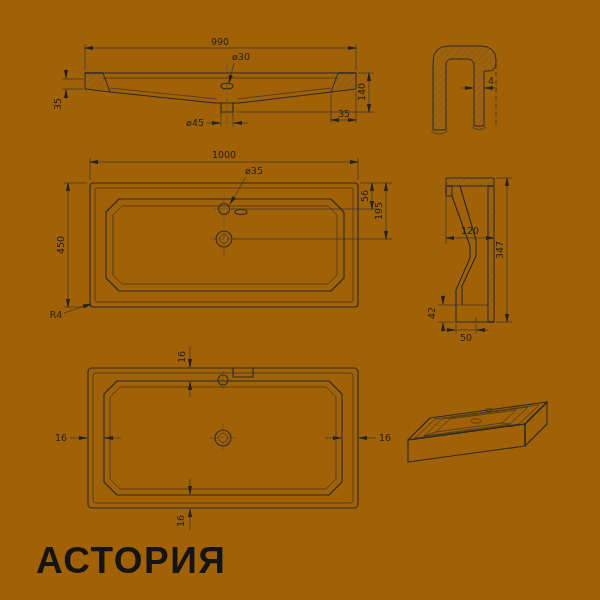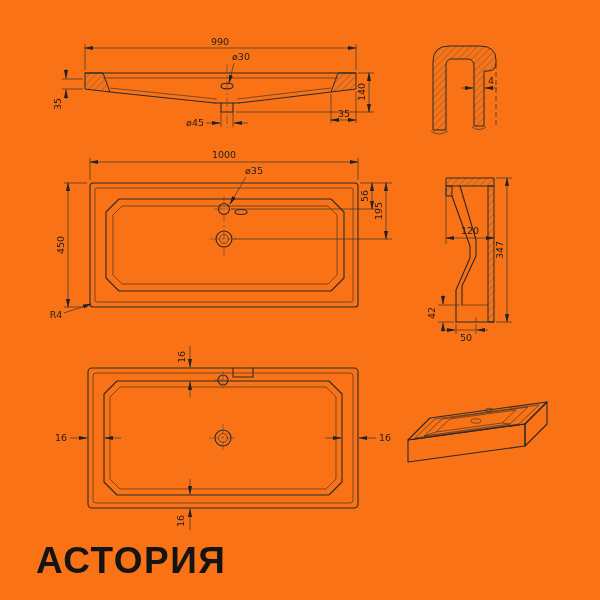--- a/index.html
+++ b/index.html
@@ -1,16 +1,16 @@
 <!DOCTYPE html>
 <html><head>
 <meta charset="utf-8">
 <style>
   html,body { margin:0; padding:0; background:#ffffff; }
-  .stage { position:relative; width:600px; height:600px; background:#f97316; overflow:hidden; }
+  .stage { position:relative; width:600px; height:600px; background:#a16207; overflow:hidden; }
   svg text { font-family:"DejaVu Sans", sans-serif; font-size:9.5px; fill:#1e1e1e; }
   svg .title-text { font-family:"Liberation Sans", sans-serif; font-size:37px; font-weight:700; letter-spacing:1.5px; fill:#141414; }
   .ln  { fill:none; stroke:#2a2a2a; stroke-width:1.1; stroke-linejoin:round; stroke-linecap:round; }
   .ln2 { stroke:#2a2a2a; stroke-width:1.0; stroke-linejoin:round; }
   .thin { fill:none; stroke:#2a2a2a; stroke-width:0.6; }
   .dim { fill:none; stroke:#333333; stroke-width:0.7; }
   .cl  { fill:none; stroke:#4a4a4a; stroke-width:0.6; stroke-dasharray:9 3 2 3; }
   .dash{ fill:none; stroke:#333333; stroke-width:0.8; stroke-dasharray:5 3; }
 </style>
 </head>

